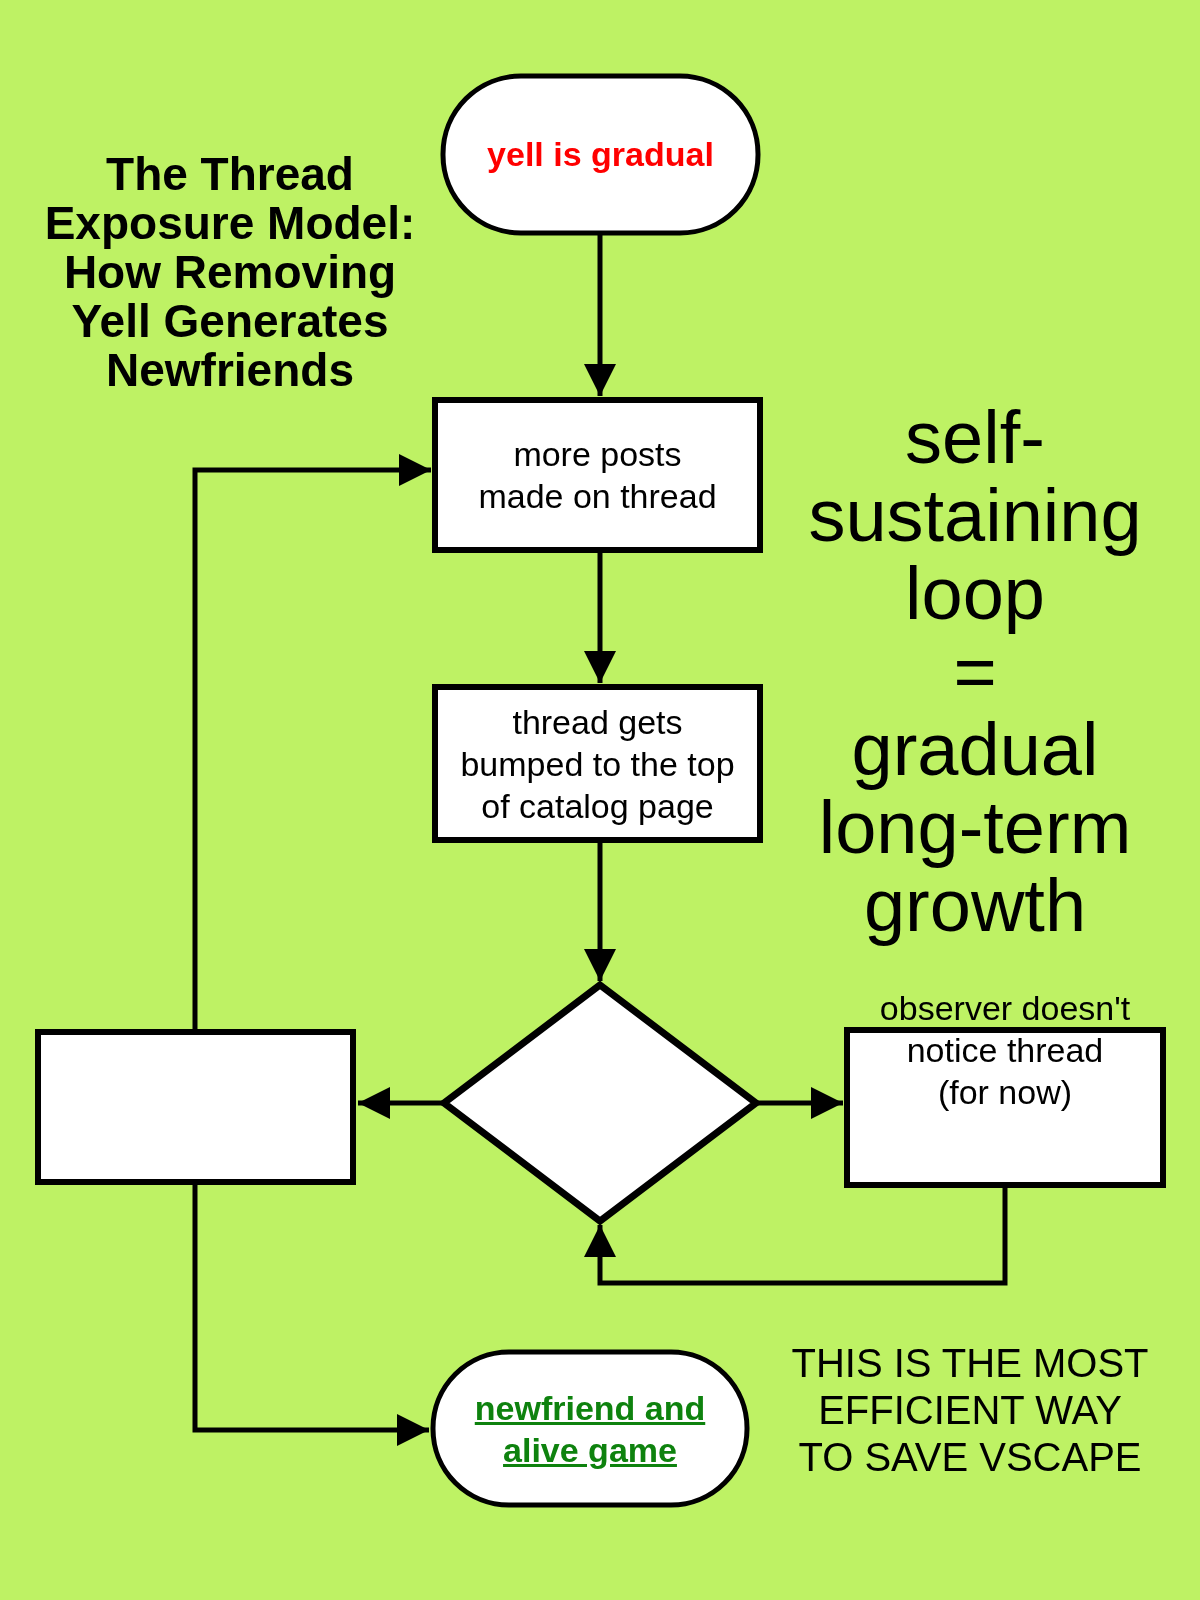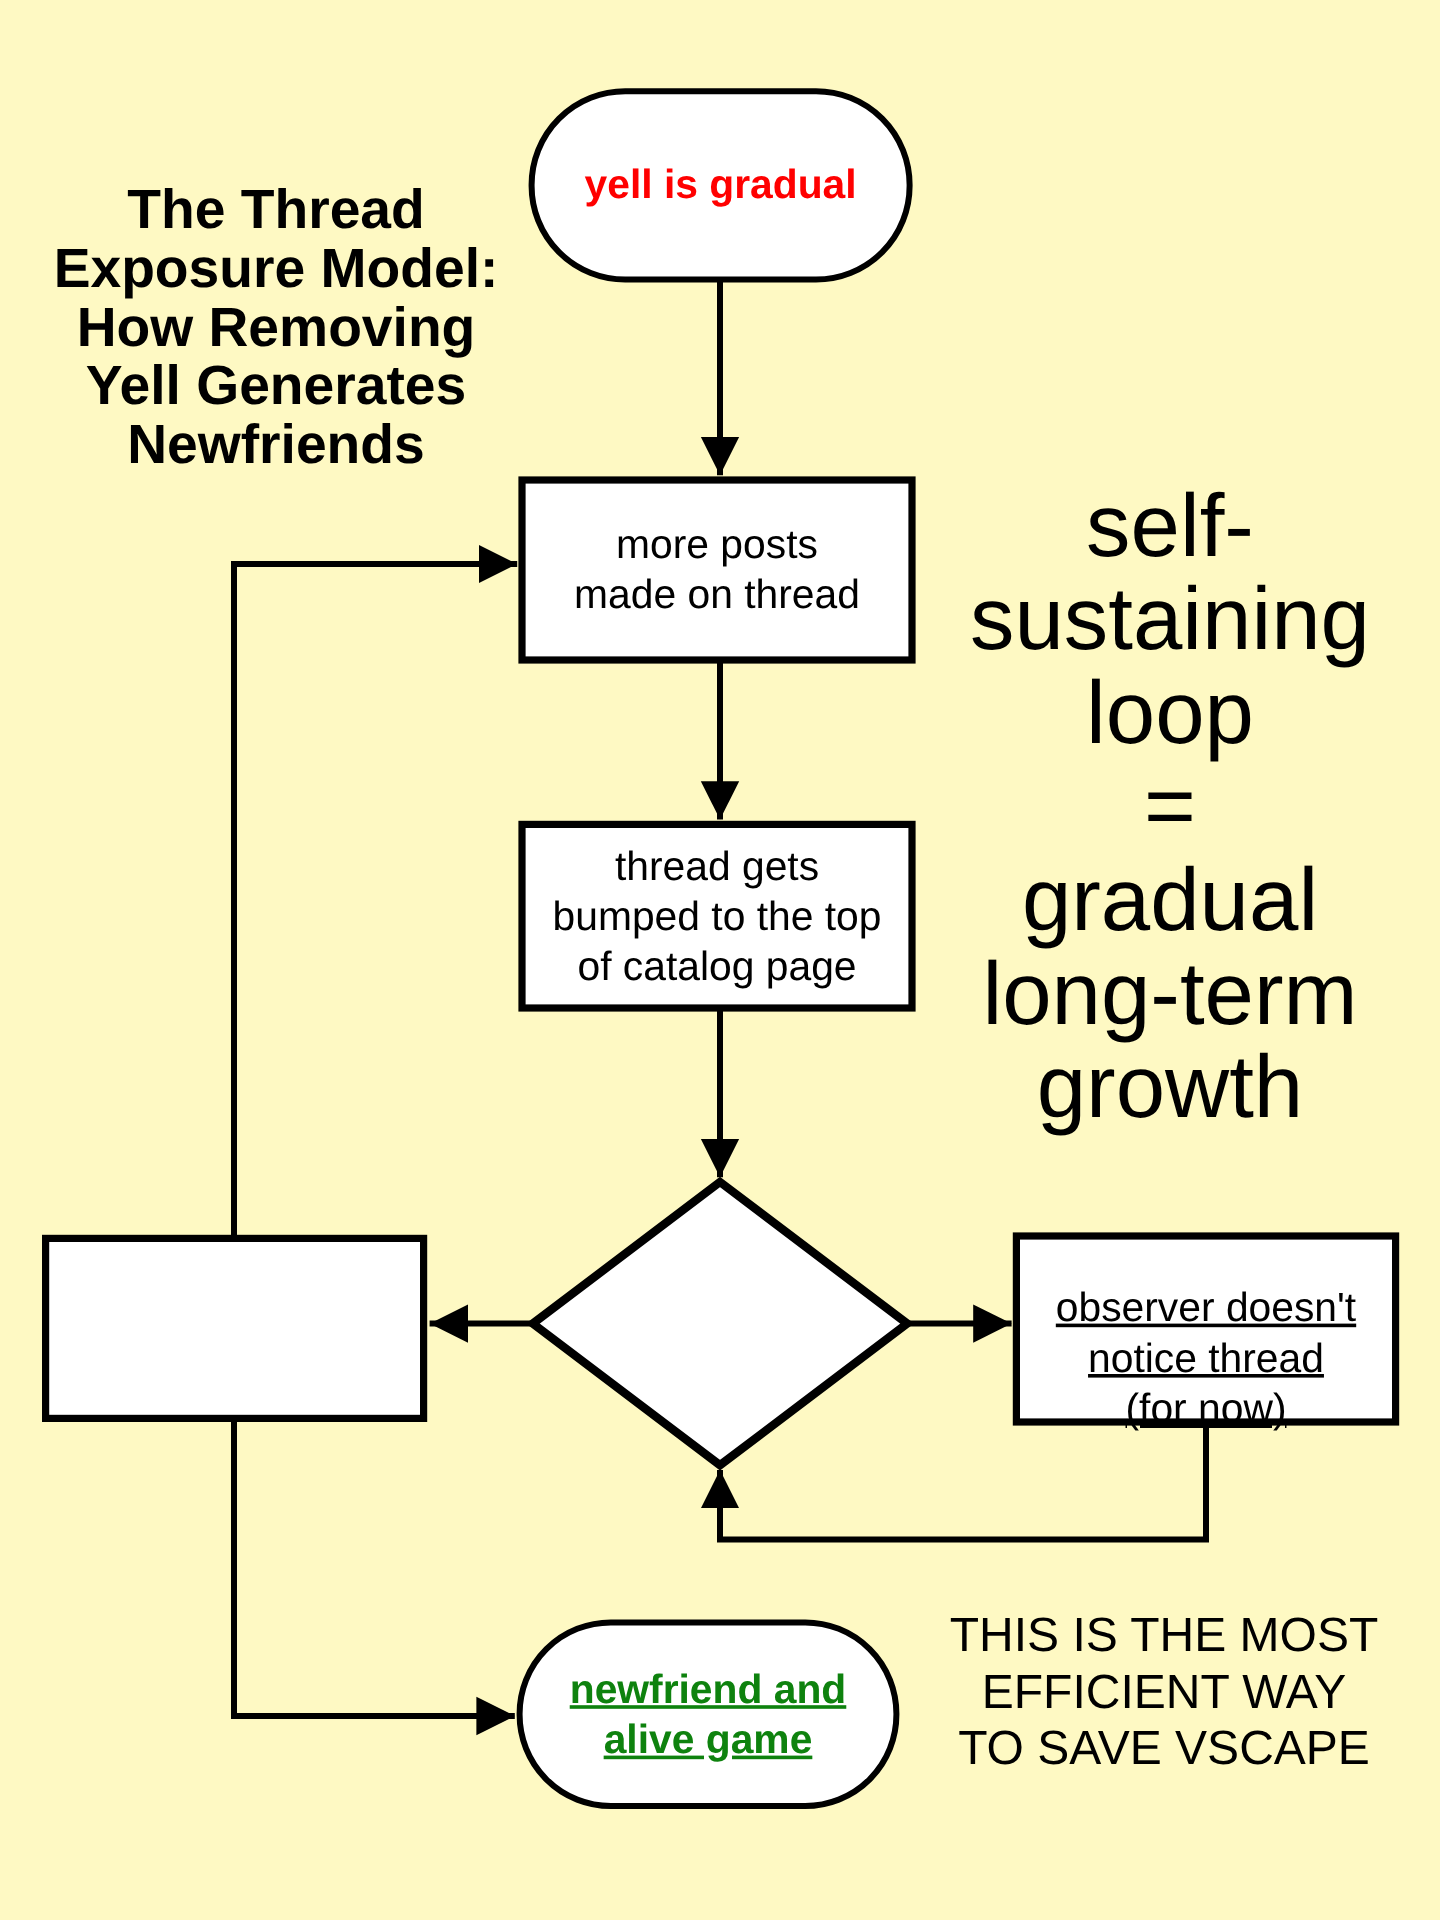--- a/index.html
+++ b/index.html
@@ -4,21 +4,21 @@
 <style>
   html, body {
     margin: 0;
     padding: 0;
     background: #ffffff;
   }
   #canvas {
     position: relative;
     width: 1200px;
     height: 1600px;
-    background: #fef9c3;
+    background: #bef264;
     font-family: "Liberation Sans", sans-serif;
     overflow: hidden;
   }
   #wires {
     position: absolute;
     left: 0;
     top: 0;
     width: 1200px;
     height: 1600px;
   }
@@ -31,21 +31,21 @@
     white-space: pre-line;
     color: #000000;
     line-height: 1.22;
   }
   
   .lbl-start   { left: 443px; top: 76px;  width: 315px; height: 157px; font-size: 34px; font-weight: 700; }
   .lbl-step1   { left: 435px; top: 400px; width: 325px; height: 150px; font-size: 34px; line-height: 42px; }
   .lbl-step2   { left: 435px; top: 687px; width: 325px; height: 153px; font-size: 34px; line-height: 42px; }
   .lbl-decision{ left: 444px; top: 985px; width: 312px; height: 236px; font-size: 23px; font-weight: 700; line-height: 29px; }
   .lbl-joins   { left: 38px;  top: 1032px; width: 315px; height: 150px; font-size: 34px; line-height: 42px; }
-  .lbl-misses  { left: 847px; top: 1054px; width: 316px; height: 155px; font-size: 34px; line-height: 42px; text-decoration: underline; }
+  .lbl-misses  { left: 847px; top: 972px; width: 316px; height: 155px; font-size: 34px; line-height: 42px; }
   .lbl-end     { left: 433px; top: 1352px; width: 314px; height: 153px; font-size: 34px; font-weight: 700; line-height: 42px; text-decoration: underline; }
   
   .lbl-title   { left: 20px;  top: 150px;  width: 420px; font-size: 46px; font-weight: 700; line-height: 49px; display: block; }
   .lbl-side    { left: 740px; top: 399px;  width: 470px; font-size: 74px; line-height: 78px; display: block; }
   .lbl-note    { left: 760px; top: 1340px; width: 420px; font-size: 40px; line-height: 47px; display: block; }
   .lbl-wake    { left: 760px; top: 1513px; width: 420px; font-size: 40px; line-height: 47px; display: block; }
 </style>
 </head>
 <body>
 

